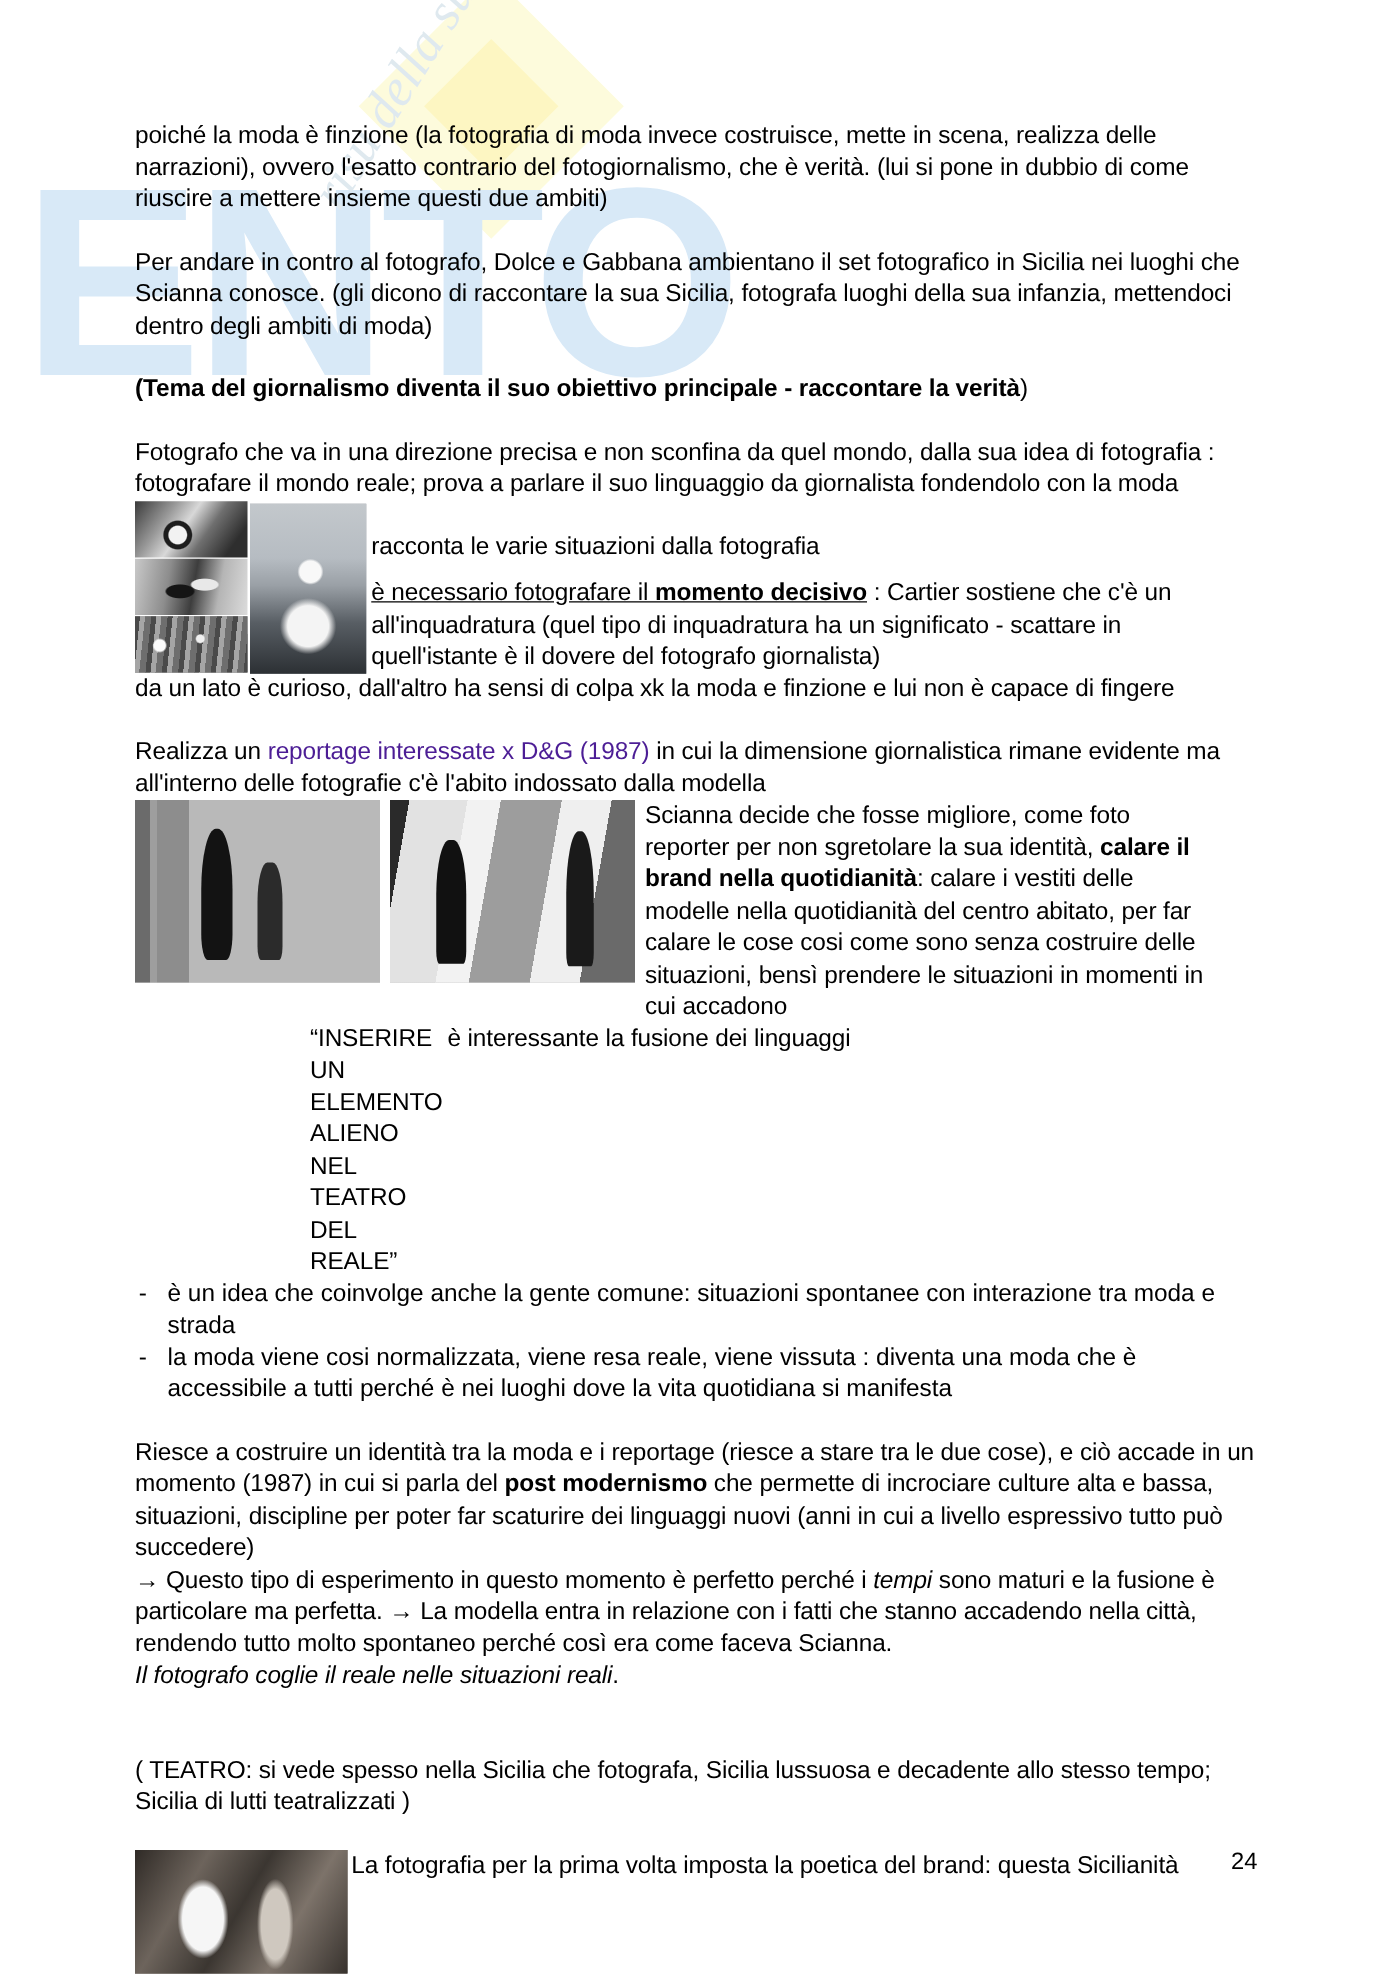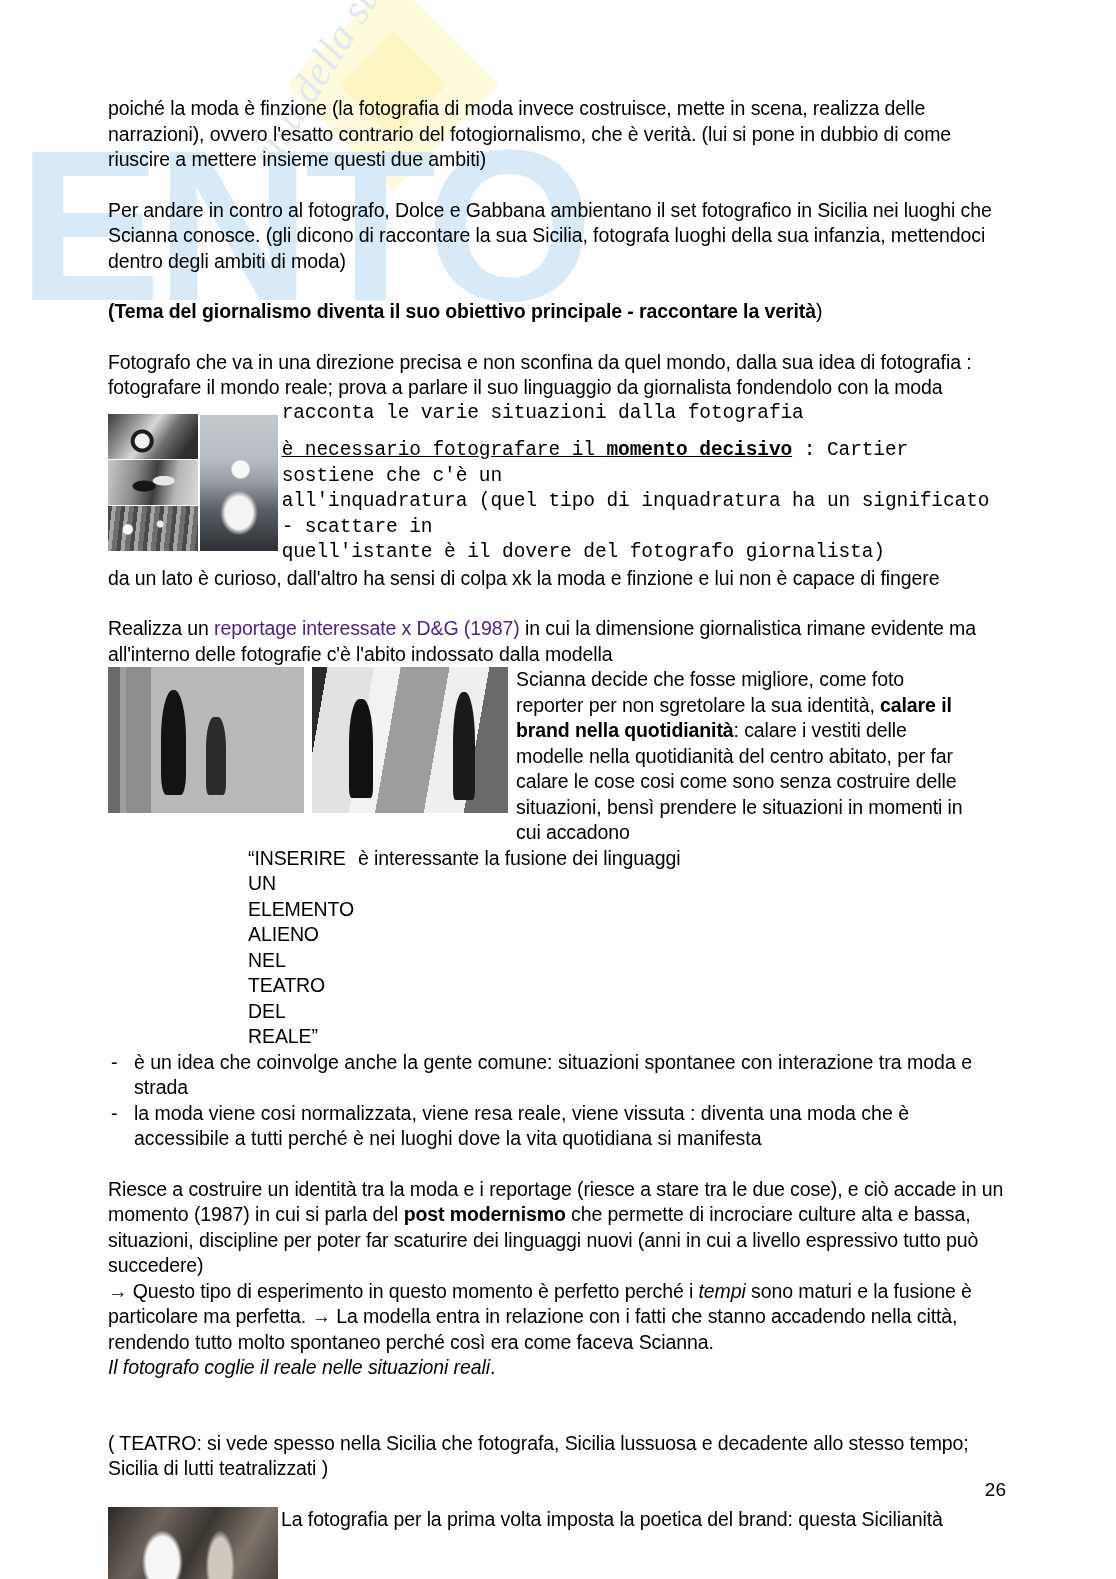--- a/index.html
+++ b/index.html
@@ -93,22 +93,21 @@
   
   .photo {
     background: #7d7d7d;
     background-repeat: no-repeat;
     display: block;
   }
 
   
   .blk1 {
     display: flex;
-    align-items: center;
-    font-family: Liberation Mono, monospace;
+    align-items: flex-end;
   }
   .blk1-thumbs {
     display: flex;
     flex-direction: column;
     width: 90px;
     flex: 0 0 90px;
   }
   .thumb {
     width: 90px;
     height: 45px;
@@ -336,14 +335,14 @@
     <div class="blk3">
       <div class="photo ph-bottom"></div>
       <div class="blk3-text">
         <div class="line">La fotografia per la prima volta imposta la poetica del brand: questa Sicilianità</div>
 
       </div>
     </div>
 
   </div>
 
-  <div class="pagenum">26</div>
+  <div class="pagenum">24</div>
 </div>
 
 </body></html>

